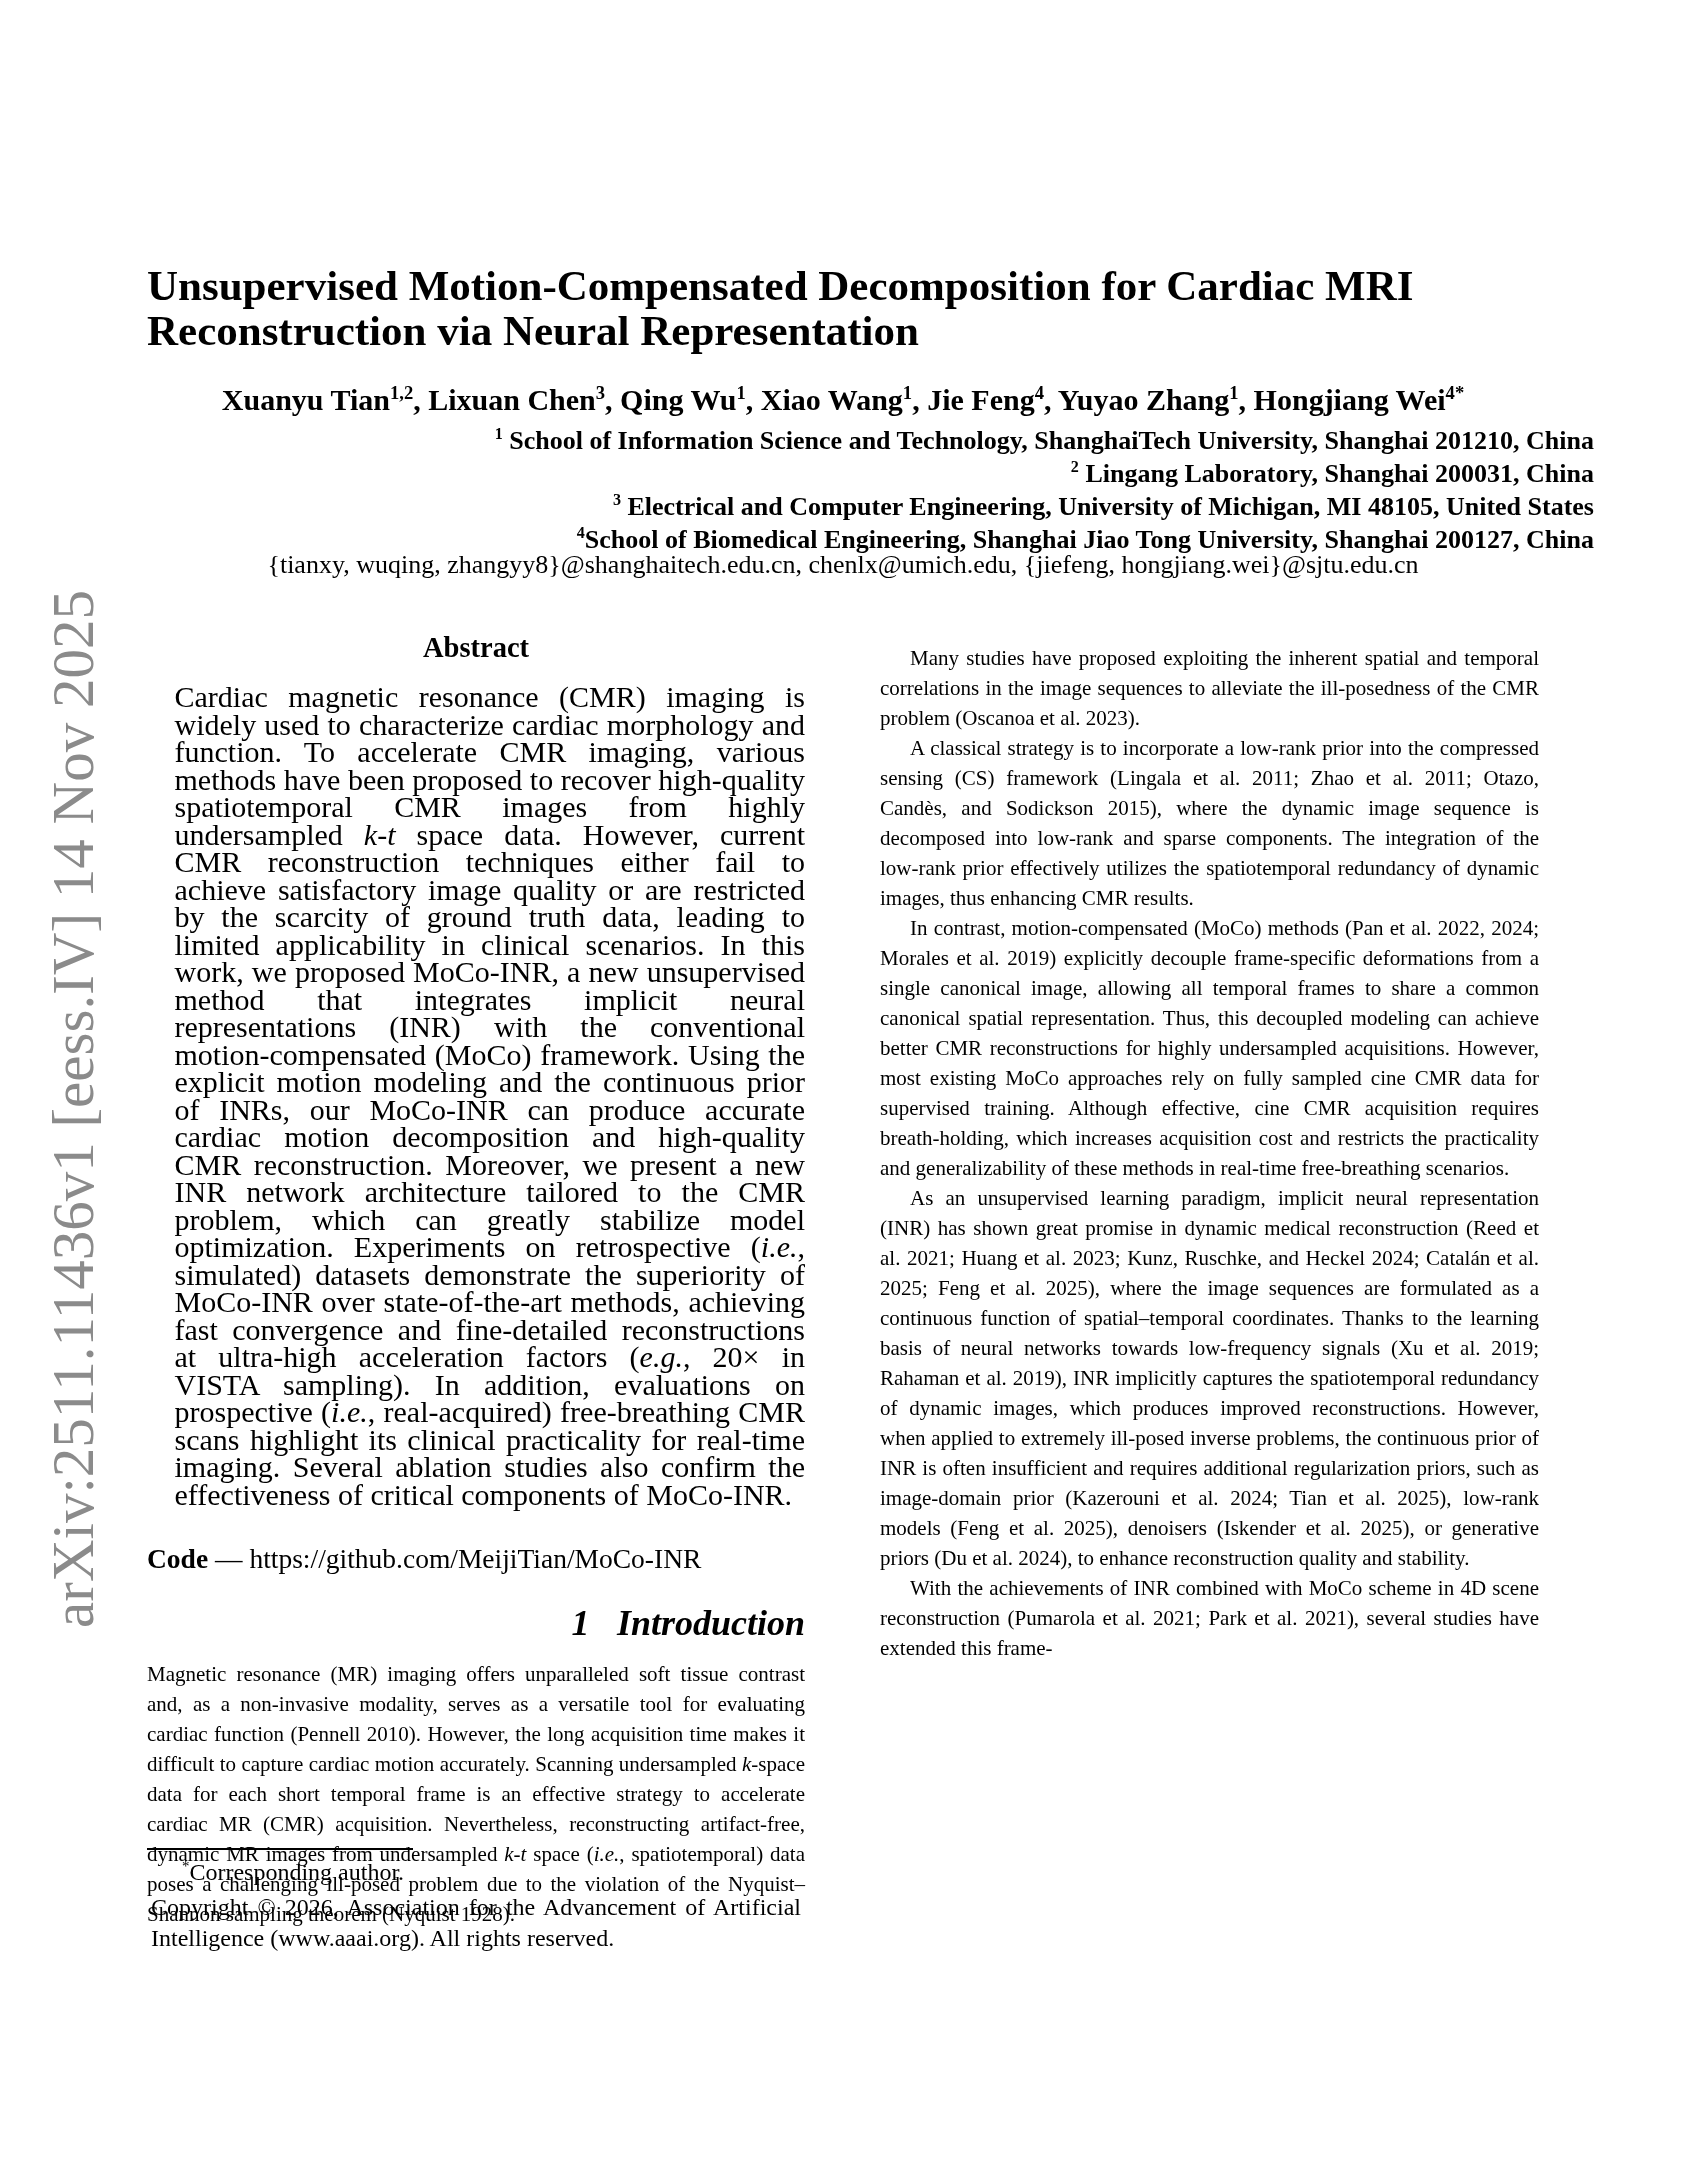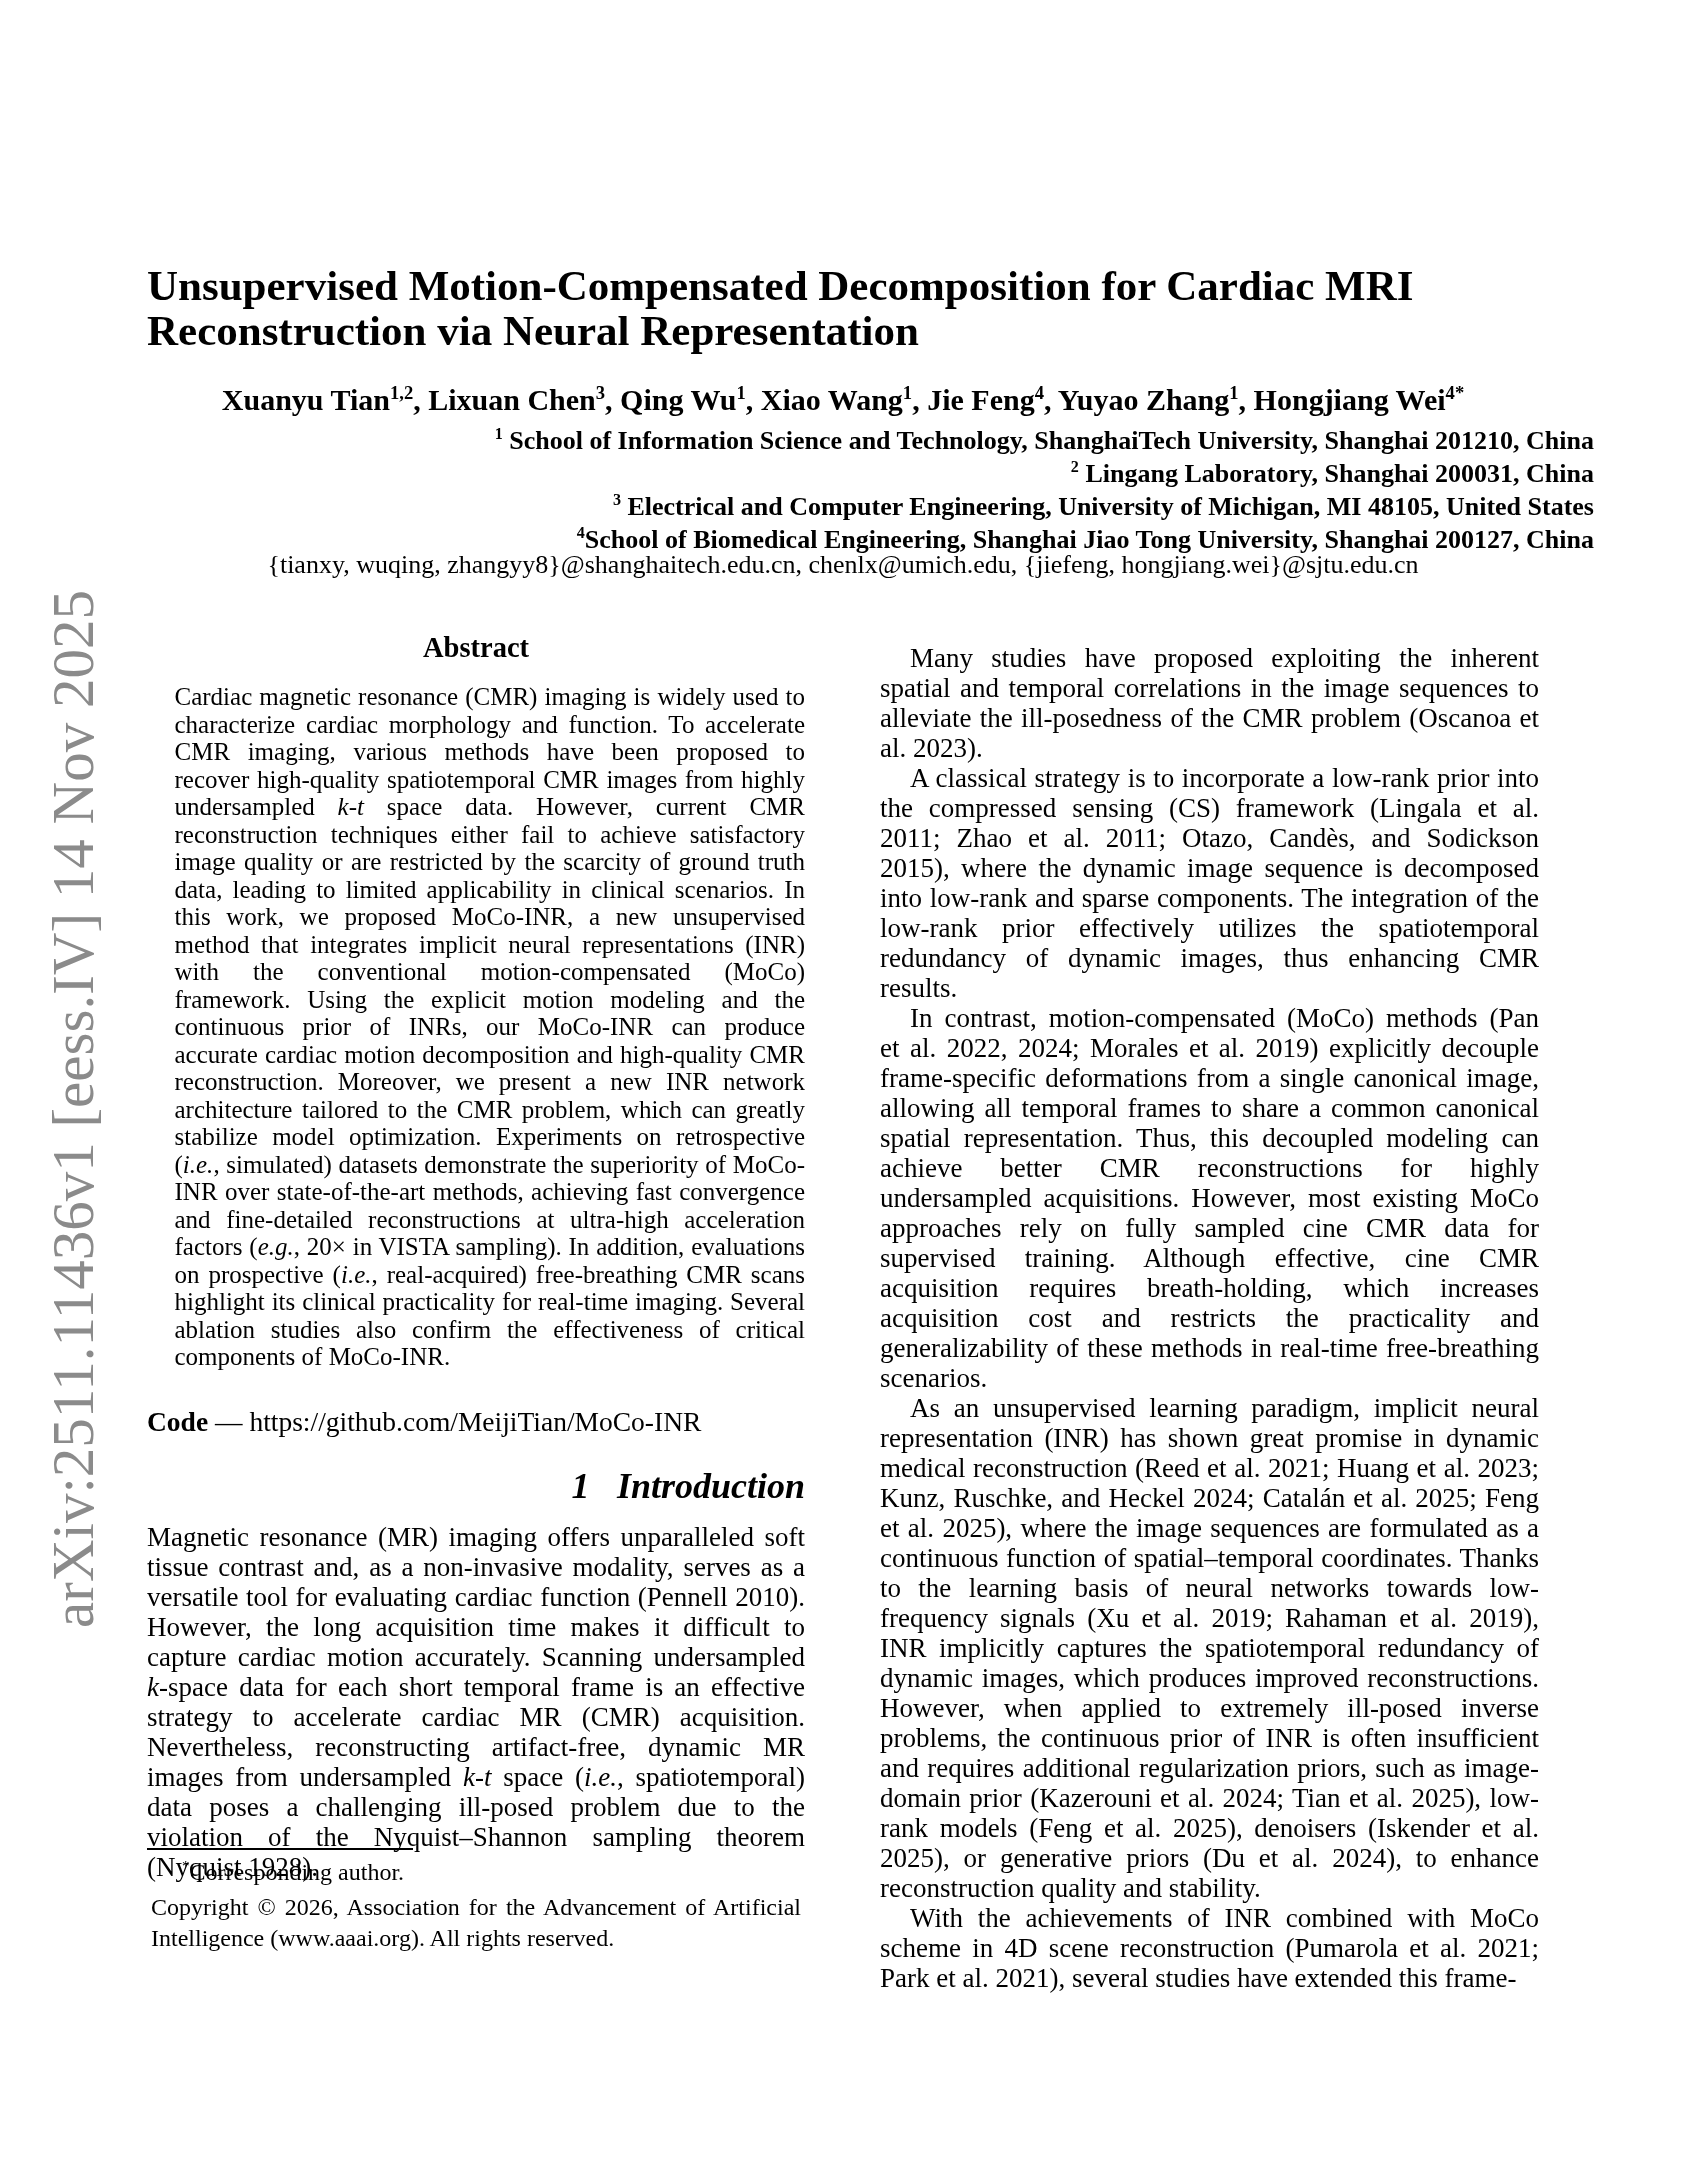--- a/index.html
+++ b/index.html
@@ -34,30 +34,30 @@
     position:absolute; top:549px; left:92px; width:1502px;
     text-align:center; font-size:26px; line-height:31px;
   }
 
   
   .col-left  { position:absolute; left:147px; top:632px; width:658px; }
   .col-right { position:absolute; left:880px; top:643px; width:659px; }
 
   .abstract-heading { margin:0; text-align:center; font-weight:bold; font-size:28.5px; line-height:31px; }
   .abstract-body {
-    margin:20px 0 0 27.5px; font-size:25px; line-height:27.5px;
+    margin:20px 0 0 27.5px; font-size:30px; line-height:27.5px;
     text-align:justify; hyphens:auto; -webkit-hyphens:auto;
   }
   .code-line { margin:35px 0 0 0; font-size:27.5px; line-height:31px; }
   .code-line a { color:#000; text-decoration:none; }
   .section-heading { margin:31px 0 0 0; text-align:right; font-weight:bold; font-size:36px; line-height:37px;font-style:italic; }
   .sec-num { margin-right:27.5px; }
 
   .body-par {
-    margin:0; font-size:27px; line-height:30px;
+    margin:0; font-size:21px; line-height:30px;
     text-align:justify; hyphens:auto; -webkit-hyphens:auto;
   }
   .col-left .body-par { margin-top:17px; }
   .col-right .body-par { text-indent:30px; }
 
   
   .footnote { position:absolute; left:147px; top:1848px; width:658px; font-size:24px; line-height:31px; }
   .footnote-rule { width:266px; height:1.8px; background:#000; margin:0 0 7.3px 0; }
   .fn { margin:4px; }
   .fn-corresponding { text-indent:31px; }

